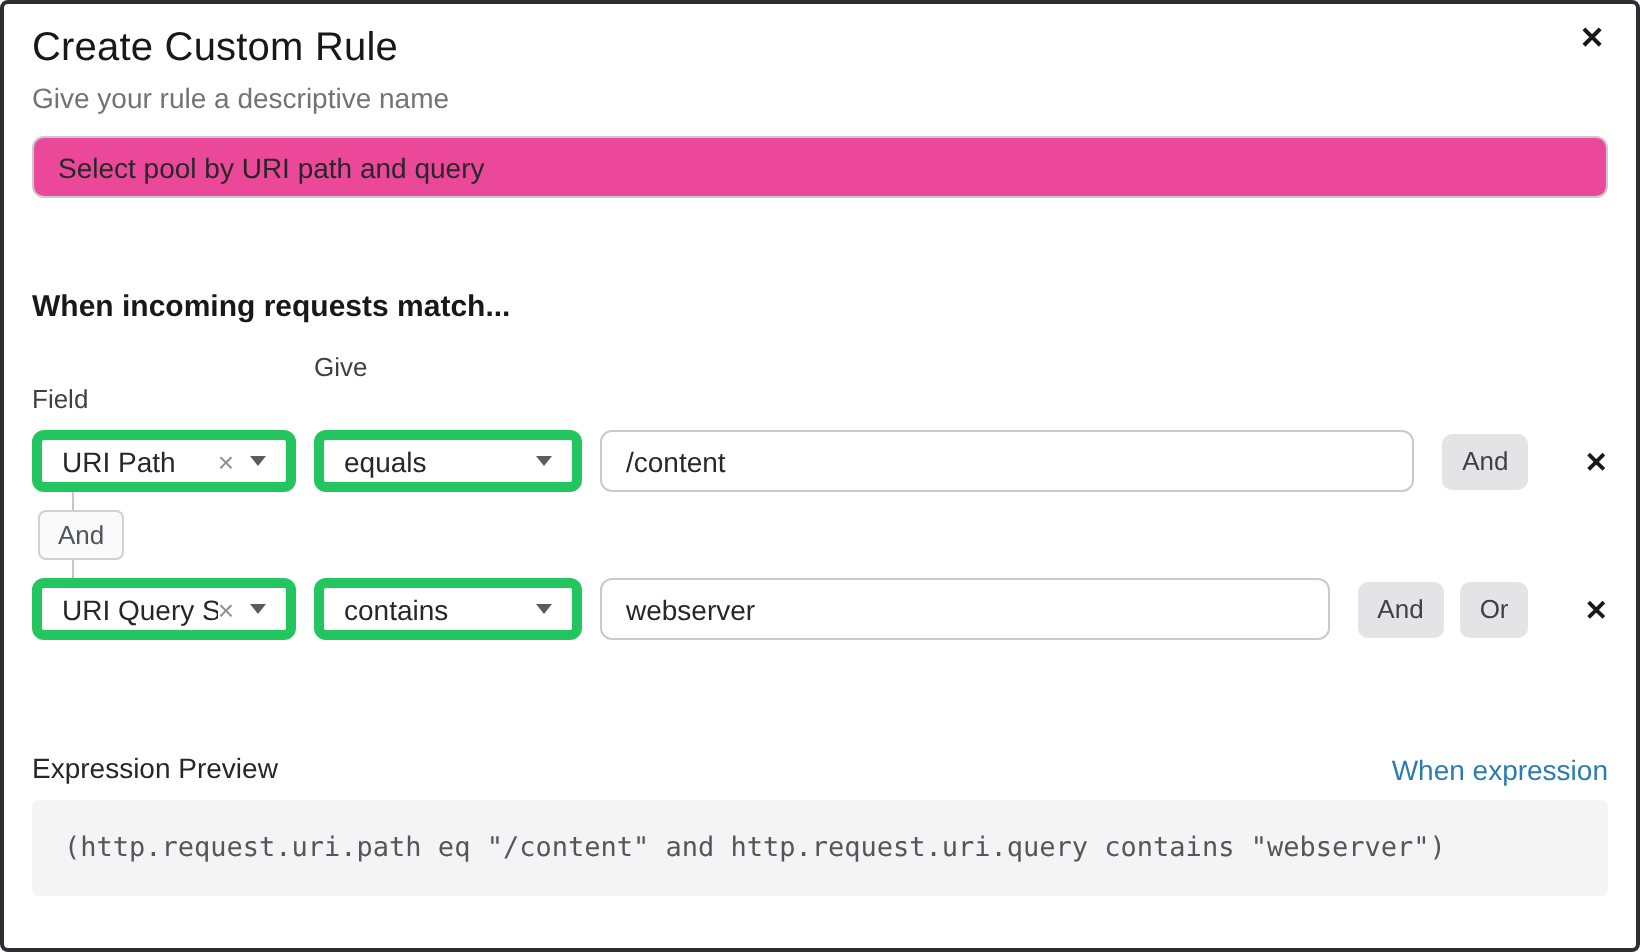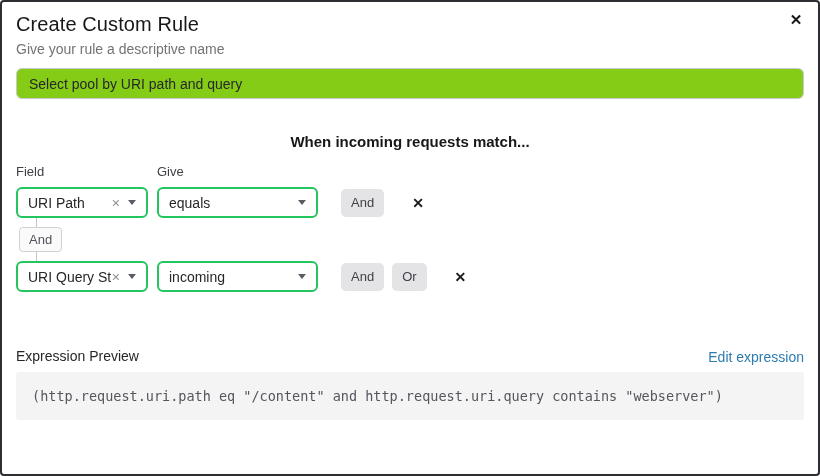--- a/index.html
+++ b/index.html
@@ -56,59 +56,58 @@
     display: block;
     width: 100%;
     height: 31px;
     margin-top: 10px;
     border: 1px solid #c9c9ce;
     border-radius: 6px;
     padding: 0 12px;
     font-family: "Liberation Sans", sans-serif;
     font-size: 14px;
     color: #27272a;
-    background: #84cc16;
+    background: #ec4899;
     outline: none;
   }
   .matcher-heading {
-    margin-top: 34px;
+    margin-top: 46px;
     font-size: 15px;
     font-weight: 700;
     color: #18181b;
     line-height: 18px;
-    text-align: center;
   }
   .col-labels {
     display: flex;
     margin-top: 13px;
     font-size: 13px;
     color: #3f3f46;
     line-height: 16px;
   }
-  .col-label-field { width: 132px; margin-right: 9px; }
+  .col-label-field { width: 132px; margin-right: 9px; margin-top: 16px; }
   .col-label-operator { width: 134px; margin-right: 9px; }
   .col-label-value { flex: 1; }
   .cond-row {
     display: flex;
     align-items: center;
     margin-top: 7px;
     height: 31px;
   }
   .dropdown {
     display: flex;
     align-items: center;
     height: 31px;
-    border: 2px solid #22c55e;
+    border: 5px solid #22c55e;
     border-radius: 6px;
     background: #fff;
     padding: 0 10px;
     cursor: pointer;
   }
   .dd-field { width: 132px; margin-right: 9px; }
-  .dd-operator { width: 161px; margin-right: 9px; }
+  .dd-operator { width: 134px; margin-right: 9px; }
   .dd-label {
     flex: 1;
     font-size: 14px;
     color: #27272a;
     white-space: nowrap;
     overflow: hidden;
   }
   .dd-clear {
     font-size: 14px;
     color: #8e8e95;
@@ -244,50 +243,52 @@
   <div class="cond-row">
     <div class="dropdown dd-field">
       <span class="dd-label">URI Path</span>
       <span class="dd-clear">×</span>
       <span class="caret"></span>
     </div>
     <div class="dropdown dd-operator">
       <span class="dd-label">equals</span>
       <span class="caret"></span>
     </div>
+    <input class="value-input" type="text" value="/content" style="">
     <div class="row-controls">
       <button class="op-btn">And</button>
       <button class="delete-btn">✕</button>
     </div>
   </div>
 
   <div class="connector">
     <div class="vline vline-top"></div>
     <div class="connector-chip">And</div>
     <div class="vline vline-bottom"></div>
   </div>
 
   <div class="cond-row" style="margin-top:0;">
     <div class="dropdown dd-field">
       <span class="dd-label">URI Query St...</span>
       <span class="dd-clear">×</span>
       <span class="caret"></span>
     </div>
     <div class="dropdown dd-operator">
-      <span class="dd-label">incoming</span>
-      <span class="caret"></span>
-    </div>
+      <span class="dd-label">contains</span>
+      <span class="caret"></span>
+    </div>
+    <input class="value-input" type="text" value="webserver" style="">
     <div class="row-controls">
       <button class="op-btn">And</button>
       <button class="op-btn">Or</button>
       <button class="delete-btn">✕</button>
     </div>
   </div>
 
   <div class="preview-header">
     <span class="preview-label">Expression Preview</span>
-    <a class="edit-link">Edit expression</a>
+    <a class="edit-link">When expression</a>
   </div>
   <div class="expression-box">
     <span class="expression-text">(http.request.uri.path eq "/content" and http.request.uri.query contains "webserver")</span>
   </div>
 
 </div>
 
 </body></html>

